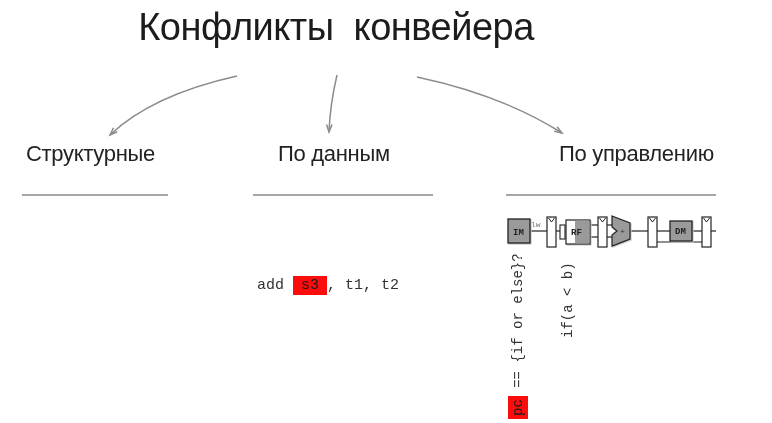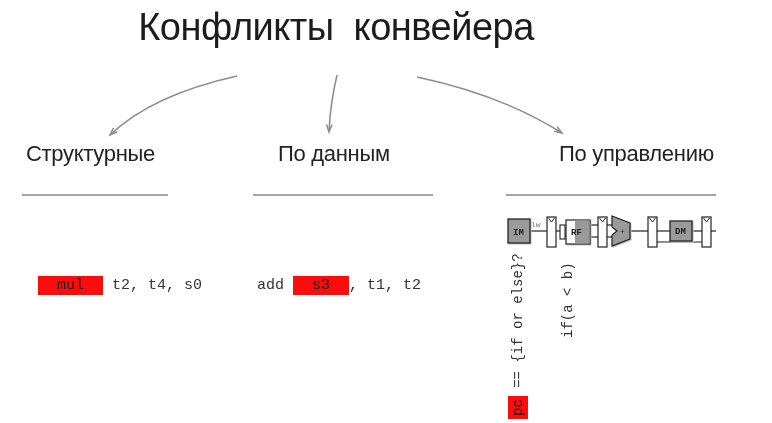--- a/index.html
+++ b/index.html
@@ -24,21 +24,21 @@
   .d2 { left:253px; width:180px; }
   .d3 { left:506px; width:259px; }
 
   .code {
     position:absolute; font-family:"Liberation Mono", monospace;
     font-size:15px; line-height:28px; color:#333; white-space:pre;
   }
   .code-structural { left:38px;  top:216px; }
   .code-data       { left:257px; top:216px; }
 
-  .hl { background:#fb0d0d; color:#1a1a1a; padding:1px 19px; }
+  .hl { background:#fb0d0d; color:#1a1a1a; padding:1px 8px; }
 
   .pipeline { position:absolute; left:500px; top:210px; }
   .shadowed { filter: drop-shadow(1.5px 1.5px 0px #c9c9c9); }
   .blk-label { font-family:"Liberation Mono", monospace; font-weight:bold; fill:#222; }
   .tiny-label { font-family:"Liberation Mono", monospace; fill:#777; }
 
   .rot {
     position:absolute; transform:rotate(-90deg); transform-origin:0 0;
     font-family:"Liberation Mono", monospace; font-size:14px; color:#333;
     white-space:pre; line-height:22px;
@@ -67,21 +67,20 @@
 
   <div class="heading h-structural">Структурные</div>
   <div class="heading h-data">По данным</div>
   <div class="heading h-control">По управлению</div>
 
   <div class="divider d1"></div>
   <div class="divider d2"></div>
   <div class="divider d3"></div>
 
   <div class="code code-structural">
-    <div><span class="hl">mul</span><span> t2, t4, s0</span></div>
     
   </div>
 
   <div class="code code-data">
     <div><span>add </span><span class="hl">s3</span><span>, t1, t2</span></div>
     
   </div>
 
   <svg class="pipeline" width="272" height="50" viewBox="0 0 272 50">
 

